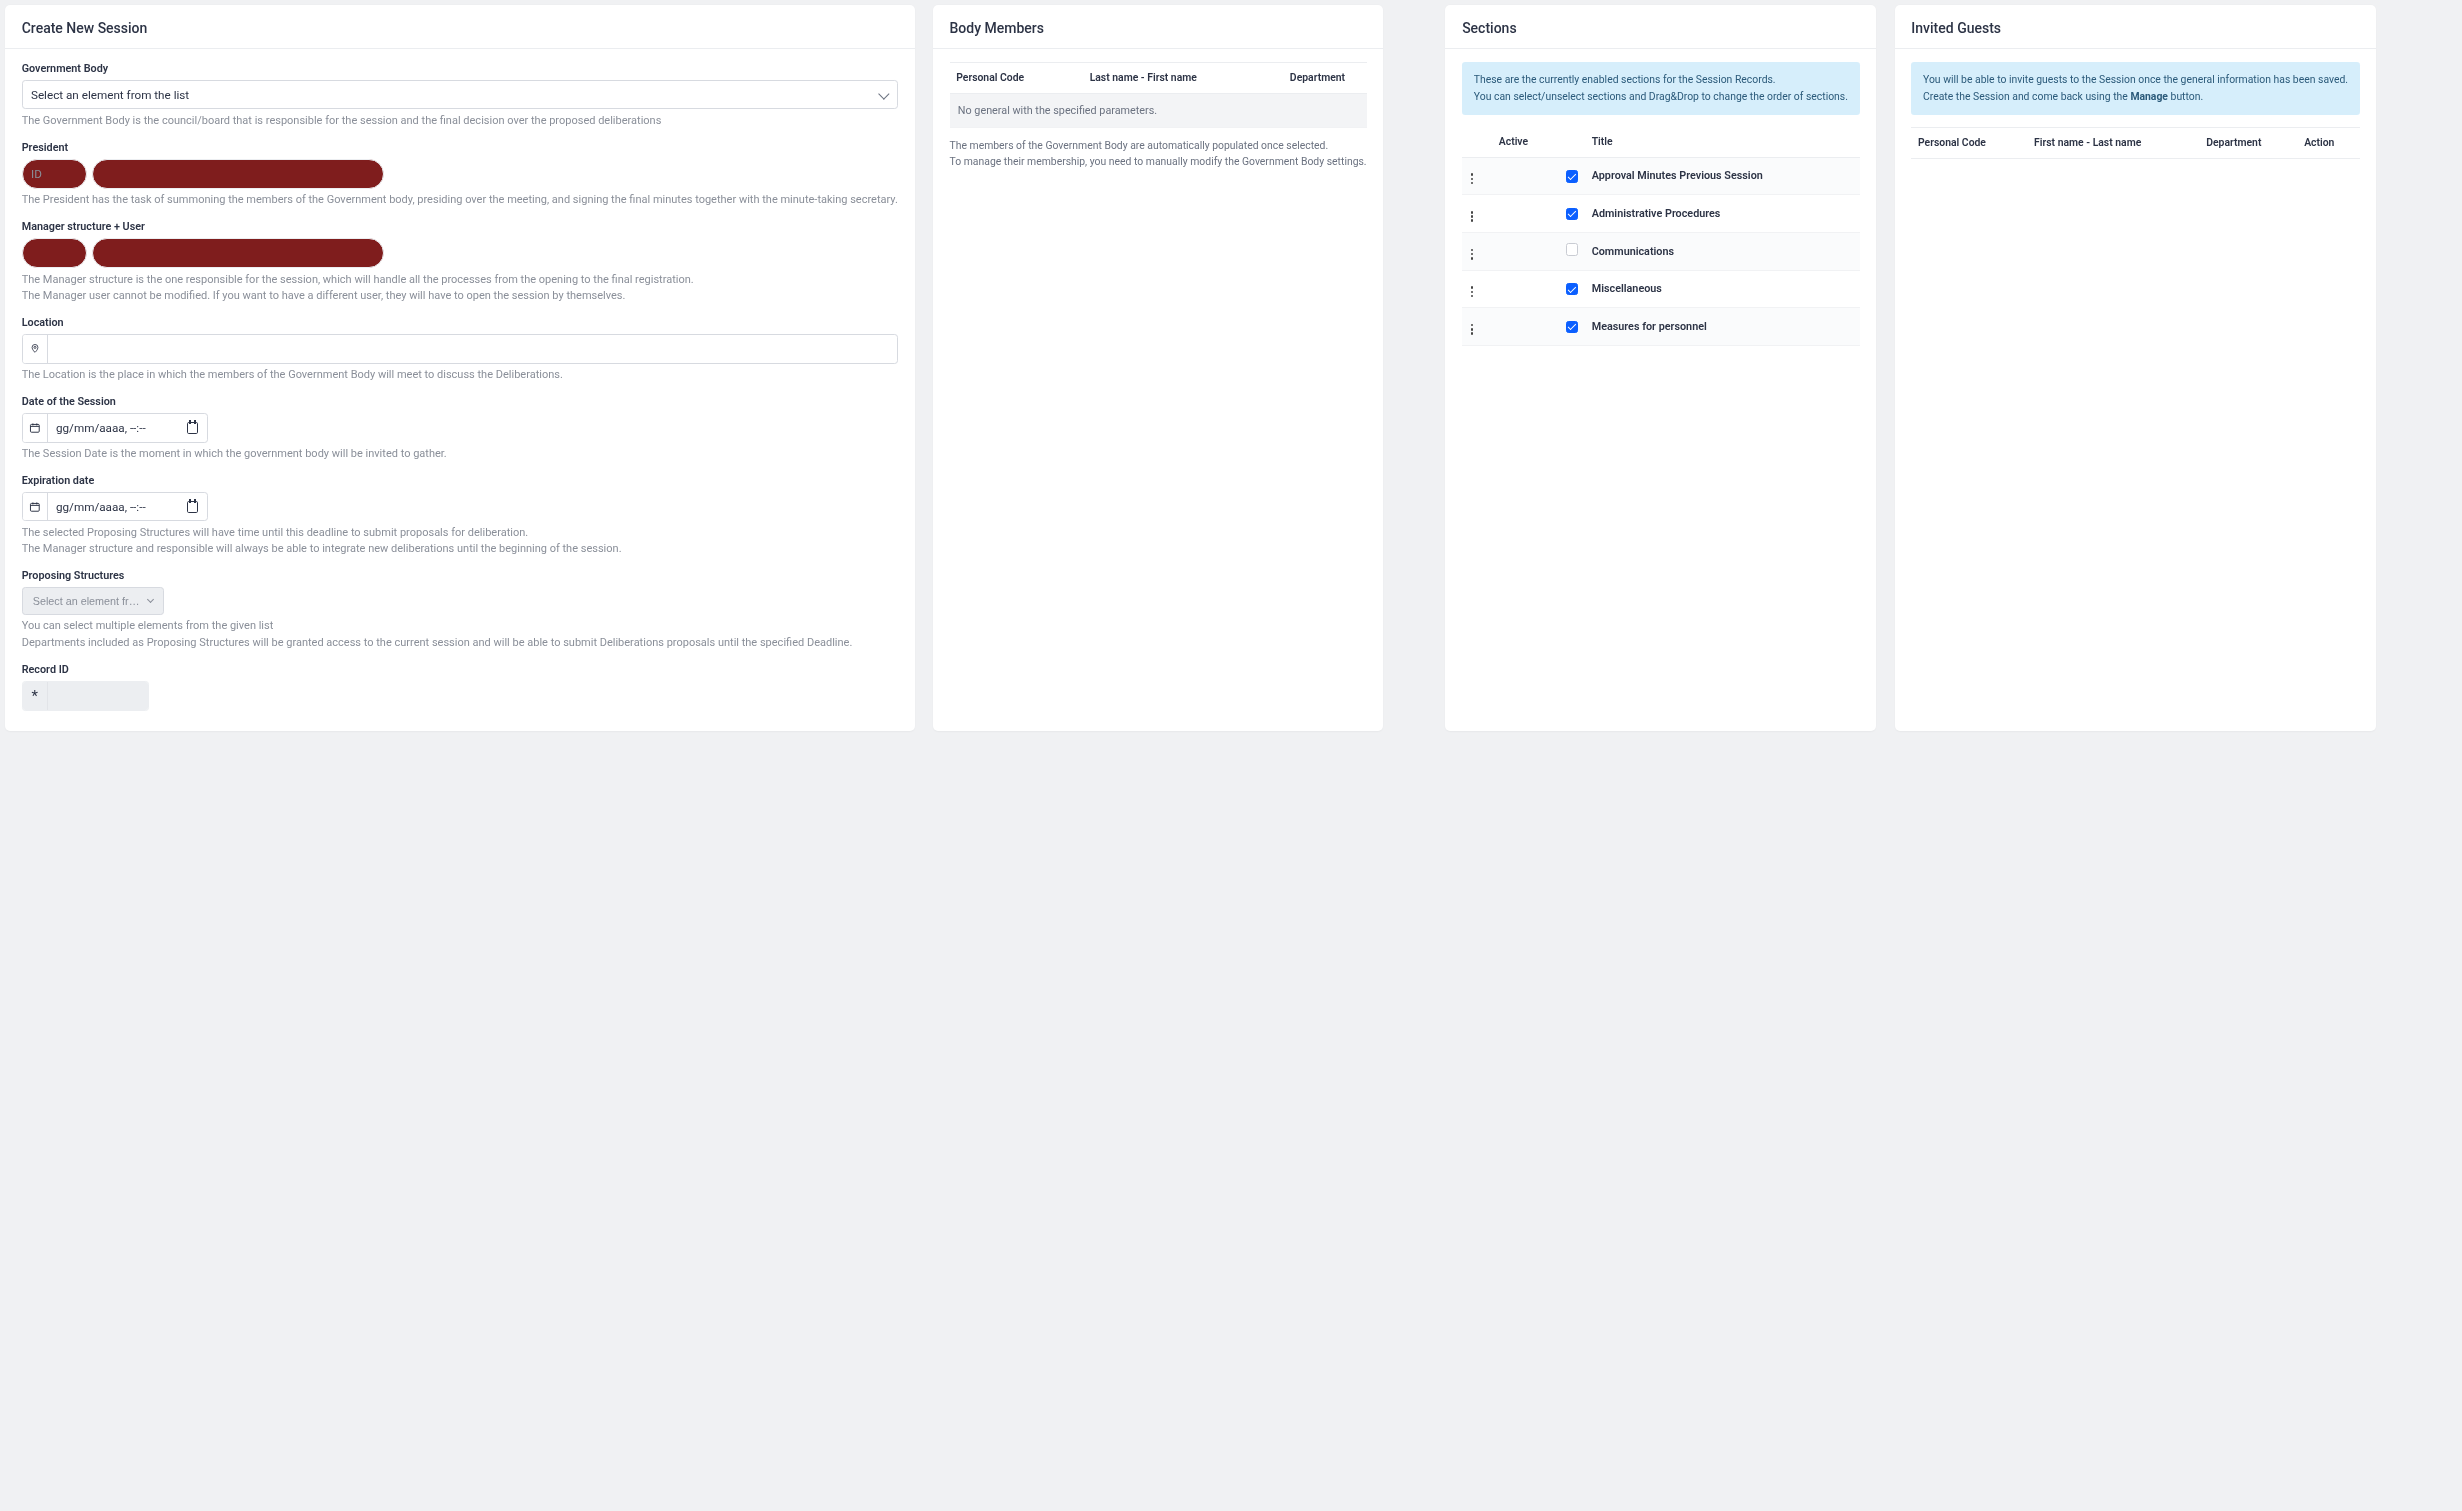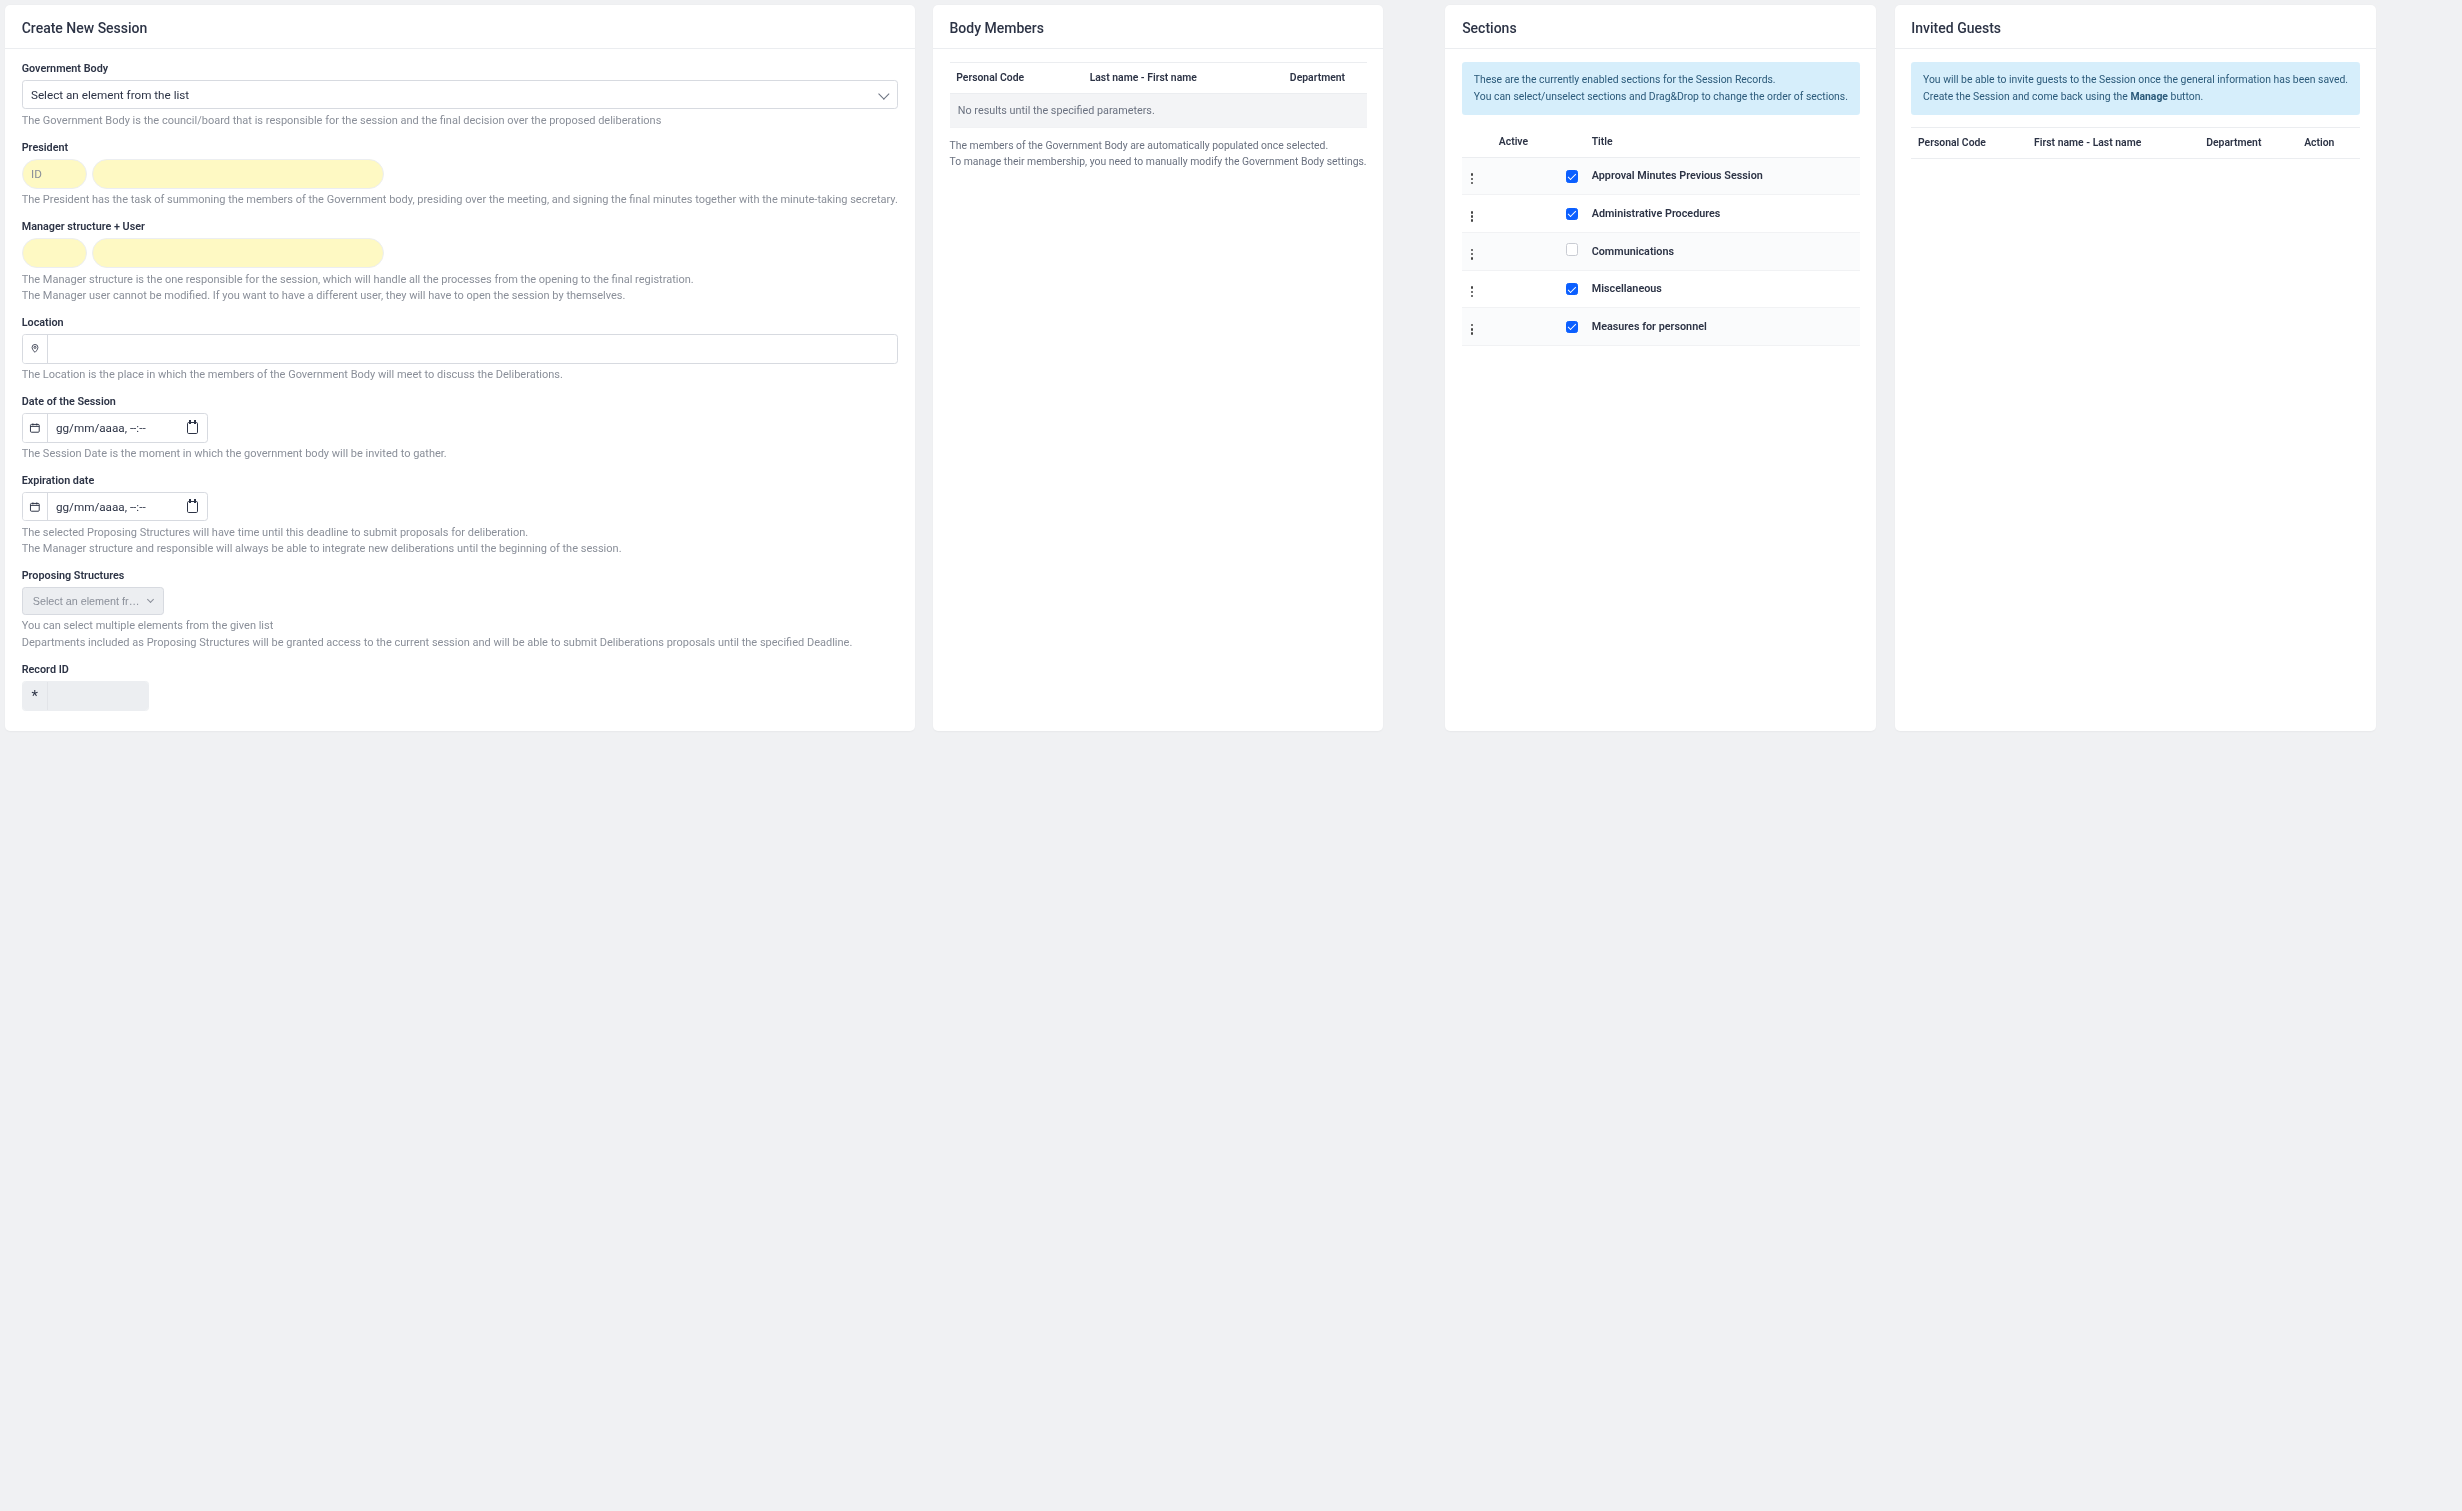--- a/index.html
+++ b/index.html
@@ -66,21 +66,21 @@
     top: 50%;
     width: 6.7px; height: 6.7px;
     border-right: 1.2px solid #6b7280;
     border-bottom: 1.2px solid #6b7280;
     transform: translateY(-65%) rotate(45deg);
     pointer-events: none;
   }
   .select-text { color: #2c3345; font-size: 11.7px; }
   .input-row { display: flex; gap: 5px; }
   .readonly-box {
-    background: #fef9c3;
+    background: #7f1d1d;
     border: 0.8px solid #eceef1;
     border-radius: 15px;
     padding: 6.7px 8.3px;
     font-size: 11.7px;
     color: #8a8f99;
     min-height: 30px;
   }
   .readonly-box.small { width: 65px; flex: 0 0 65px; }
   .readonly-box.medium { width: 292px; }
   .input-group {
@@ -377,21 +377,21 @@
         <table>
           <thead>
             <tr>
               <th style="width:32%">Personal Code</th>
               <th style="width:48%">Last name - First name</th>
               <th>Department</th>
             </tr>
           </thead>
           <tbody>
             <tr class="no-results">
-              <td colspan="3">No results until the specified parameters.</td>
+              <td colspan="3">No general with the specified parameters.</td>
             </tr>
           </tbody>
         </table>
         <div class="muted-block">
           <span>The members of the Government Body are automatically populated once selected.</span><br>
           <span>To manage their membership, you need to manually modify the Government Body settings.</span>
         </div>
       </div>
     </div>
   </div>

